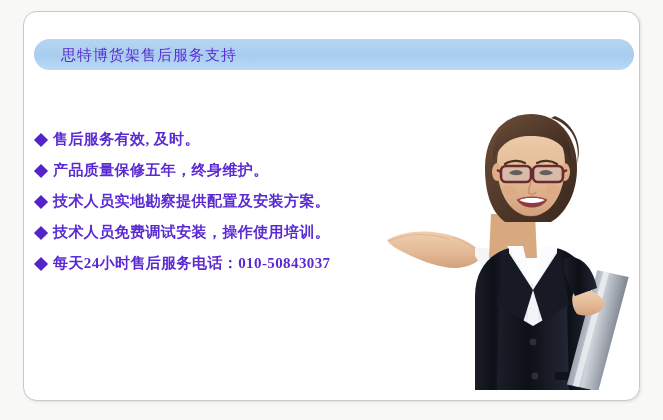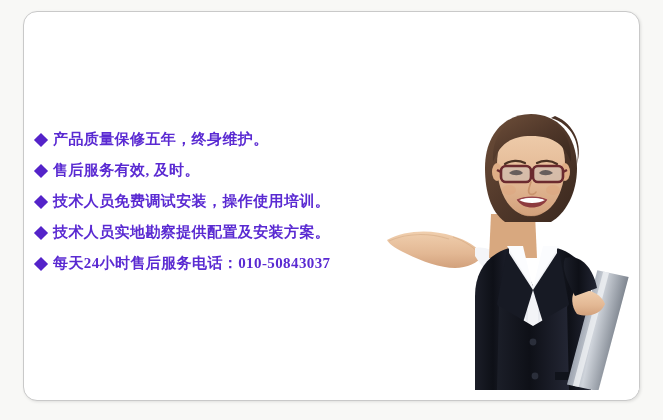--- a/index.html
+++ b/index.html
@@ -97,37 +97,40 @@
   }
   .photo svg { display: block; }
 </style>
 </head>
 <body>
 
 <div class="page">
 
   <div class="card">
 
+    <div class="header-banner">
+      <div class="header-title">思特博货架售后服务支持</div>
+    </div>
 
     <ul class="bullet-list">
       <li class="bullet-item">
         <span class="diamond-icon"></span>
+        <span class="bullet-text">售后服务有效, 及时。</span>
+      </li>
+      <li class="bullet-item">
+        <span class="diamond-icon"></span>
         <span class="bullet-text">产品质量保修五年，终身维护。</span>
       </li>
       <li class="bullet-item">
         <span class="diamond-icon"></span>
-        <span class="bullet-text">售后服务有效, 及时。</span>
+        <span class="bullet-text">技术人员实地勘察提供配置及安装方案。</span>
       </li>
       <li class="bullet-item">
         <span class="diamond-icon"></span>
         <span class="bullet-text">技术人员免费调试安装，操作使用培训。</span>
-      </li>
-      <li class="bullet-item">
-        <span class="diamond-icon"></span>
-        <span class="bullet-text">技术人员实地勘察提供配置及安装方案。</span>
       </li>
       <li class="bullet-item">
         <span class="diamond-icon"></span>
         <span class="bullet-text">每天24小时售后服务电话：010-50843037</span>
       </li>
     </ul>
 
     <div class="photo">
       <svg width="260" height="300" viewBox="0 0 260 300" xmlns="http://www.w3.org/2000/svg">
         <defs>

